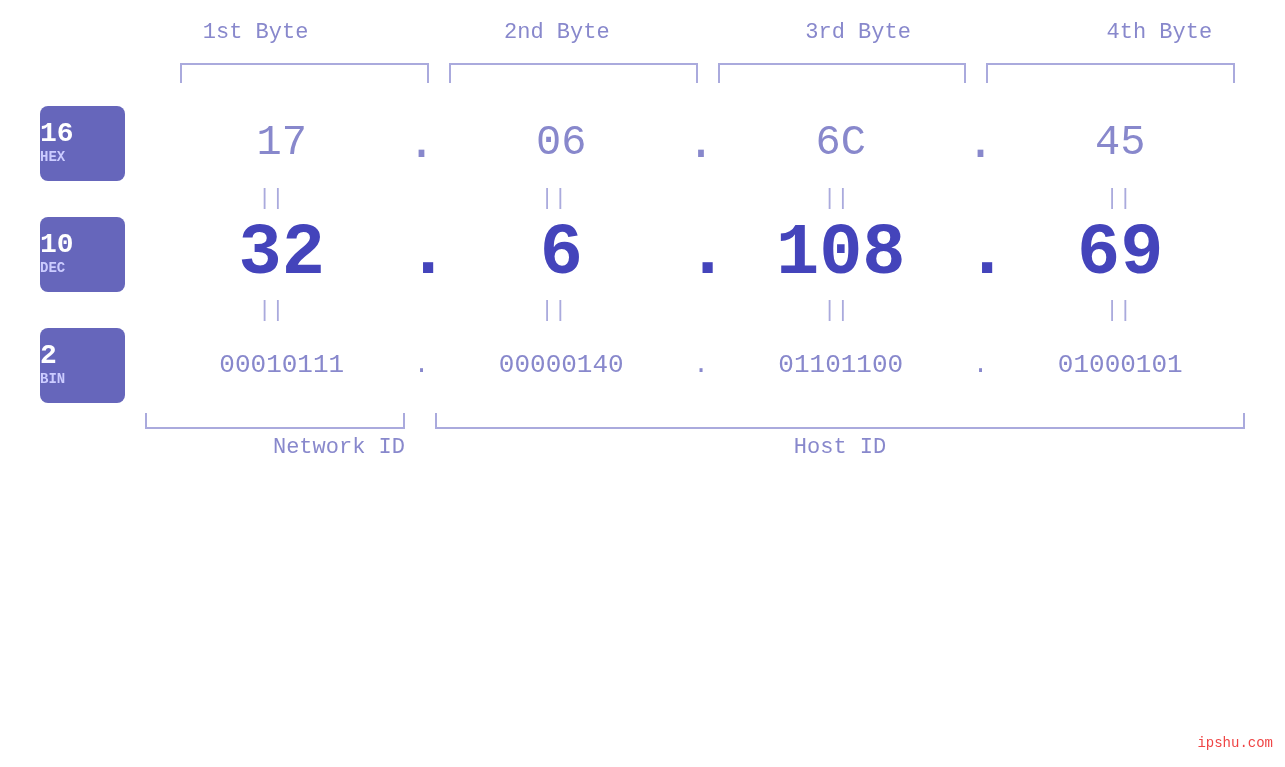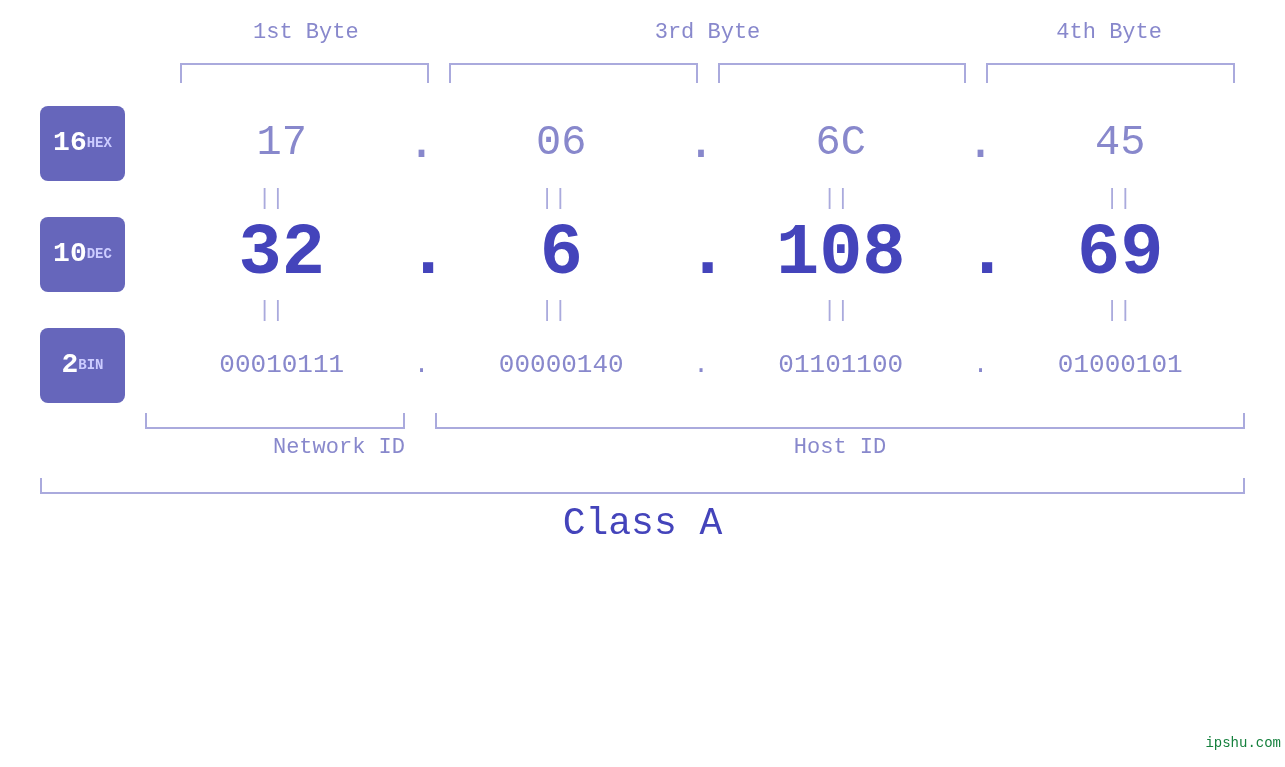--- a/index.html
+++ b/index.html
@@ -63,21 +63,21 @@
       width: 100%;
       min-height: 80px;
     }
 
     .row-badge {
       width: 85px;
       height: 75px;
       background: #6666bb;
       border-radius: 8px;
       display: flex;
-      align-items: center;
+      flex-direction: column;
       justify-content: center;
       flex-shrink: 0;
       margin-right: 32px;
     }
 
     .badge-number {
       color: #ffffff;
       font-size: 28px;
       font-weight: bold;
       line-height: 1;
@@ -183,33 +183,34 @@
       display: flex;
       margin-left: 105px;
       width: calc(100% - 105px);
       margin-top: 6px;
     }
 
     
     .watermark {
       position: absolute;
       bottom: 16px;
-      right: 4px;
-      color: #15803d;
+      right: 12px;
+      color: #ef4444;
       font-size: 14px;
       font-family: 'Courier New', Courier, monospace;
     }
   </style>
 </head>
 <body>
 
 <div class="main-container">
 
   <div class="byte-headers">
     <div class="byte-header">1st Byte</div>
+    <div class="byte-header">2nd Byte</div>
     <div class="byte-header">3rd Byte</div>
     <div class="byte-header">4th Byte</div>
   </div>
 
   <div class="bracket-row">
     <div class="bracket"></div>
     <div class="bracket"></div>
     <div class="bracket"></div>
     <div class="bracket"></div>
   </div>
@@ -315,20 +316,16 @@
 
         <div style="flex:1; border-bottom: 2px solid #aaaadd; border-left: 2px solid #aaaadd; border-right: 2px solid #aaaadd; height: 16px;"></div>
       </div>
     </div>
     <div class="bottom-labels">
       <div style="width: calc(25% - 15px); text-align:right; color:#8888cc; font-size:22px; font-family:'Courier New',monospace;">Network ID</div>
       <div style="width:30px; flex-shrink:0;"></div>
       <div style="flex:1; text-align:center; color:#8888cc; font-size:22px; font-family:'Courier New',monospace;">Host ID</div>
     </div>
 
-    <div style="margin-top: 18px; display:flex; flex-direction:column; align-items:center; width:100%;">
-      <div style="width:100%; border-bottom: 2px solid #aaaadd; border-left: 2px solid #aaaadd; border-right: 2px solid #aaaadd; height: 16px;"></div>
-      <div style="text-align:center; color:#4444bb; font-size:38px; font-family:'Courier New',monospace; margin-top:8px;">Class A</div>
-    </div>
   </div>
 
   <div class="watermark">ipshu.com</div>
 </div>
 
 </body></html>

